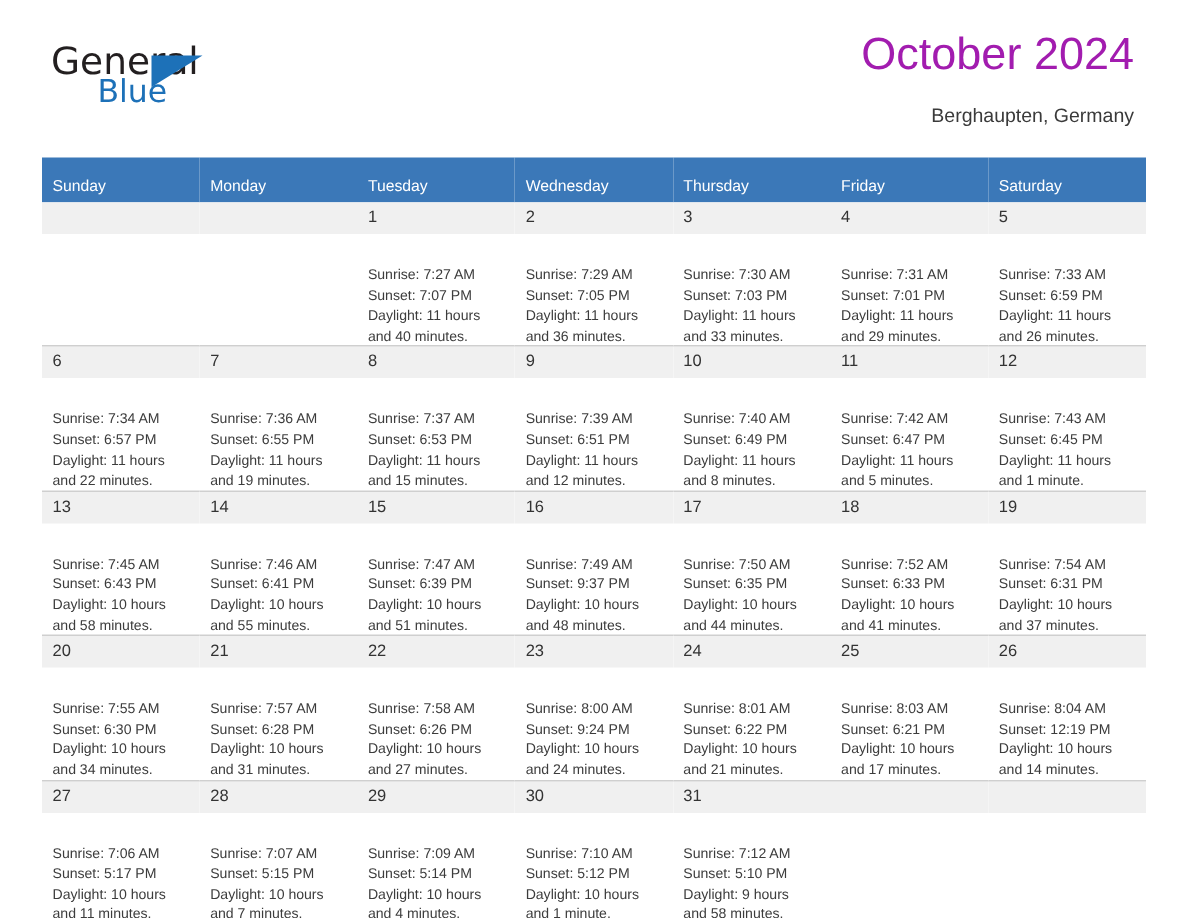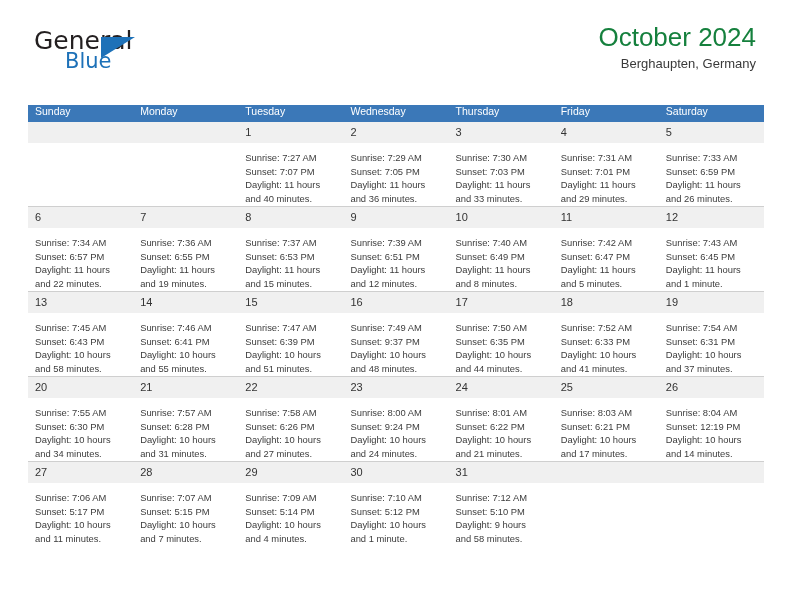--- a/index.html
+++ b/index.html
@@ -65,51 +65,51 @@
     border-bottom: 21px solid transparent;
   }
 
   .title-block {
     position: absolute;
     right: 8px;
     top: 0;
     text-align: right;
   }
   .cal-title {
-    font-size: 26px;
+    font-size: 30px;
     font-weight: 400;
-    color: #15803d;
+    color: #a21caf;
     line-height: 34px;
     white-space: nowrap;
   }
   .cal-subtitle {
     font-size: 13px;
     font-weight: 400;
     color: #3a3a3a;
     line-height: 20px;
-    margin-top: 0;
+    margin-top: 13px;
     white-space: nowrap;
   }
 
   
   .calendar {
     position: absolute;
     left: 28px;
     top: 105px;
     width: 736px;
     border-collapse: collapse;
     table-layout: fixed;
   }
   .calendar th {
     background: #3b78b8;
     color: #ffffff;
     font-size: 10.5px;
     font-weight: 400;
     text-align: left;
-    padding: 0 0 5px 7px;
+    padding: 13px 0 5px 7px;
     height: 11px;
     border: none;
   }
   .calendar td {
     vertical-align: top;
     padding: 0;
     border: none;
     border-top: 1px solid #cfcfcf;
     height: 84px;
     width: 105.14px;
@@ -121,21 +121,21 @@
   .daynum {
     display: block;
     background: #f0f0f0;
     font-size: 11px;
     color: #333333;
     line-height: 13px;
     padding: 4px 0 4px 7px;
     height: 13px;
   }
   .cell-body {
-    padding: 8px 5px 0 7px;
+    padding: 20px 5px 0 7px;
     font-size: 9.4px;
     line-height: 13.6px;
     color: #3c3c3c;
   }
   .cell-body .ln {
     display: block;
     white-space: nowrap;
   }
   td.empty .daynum {
     color: transparent;

